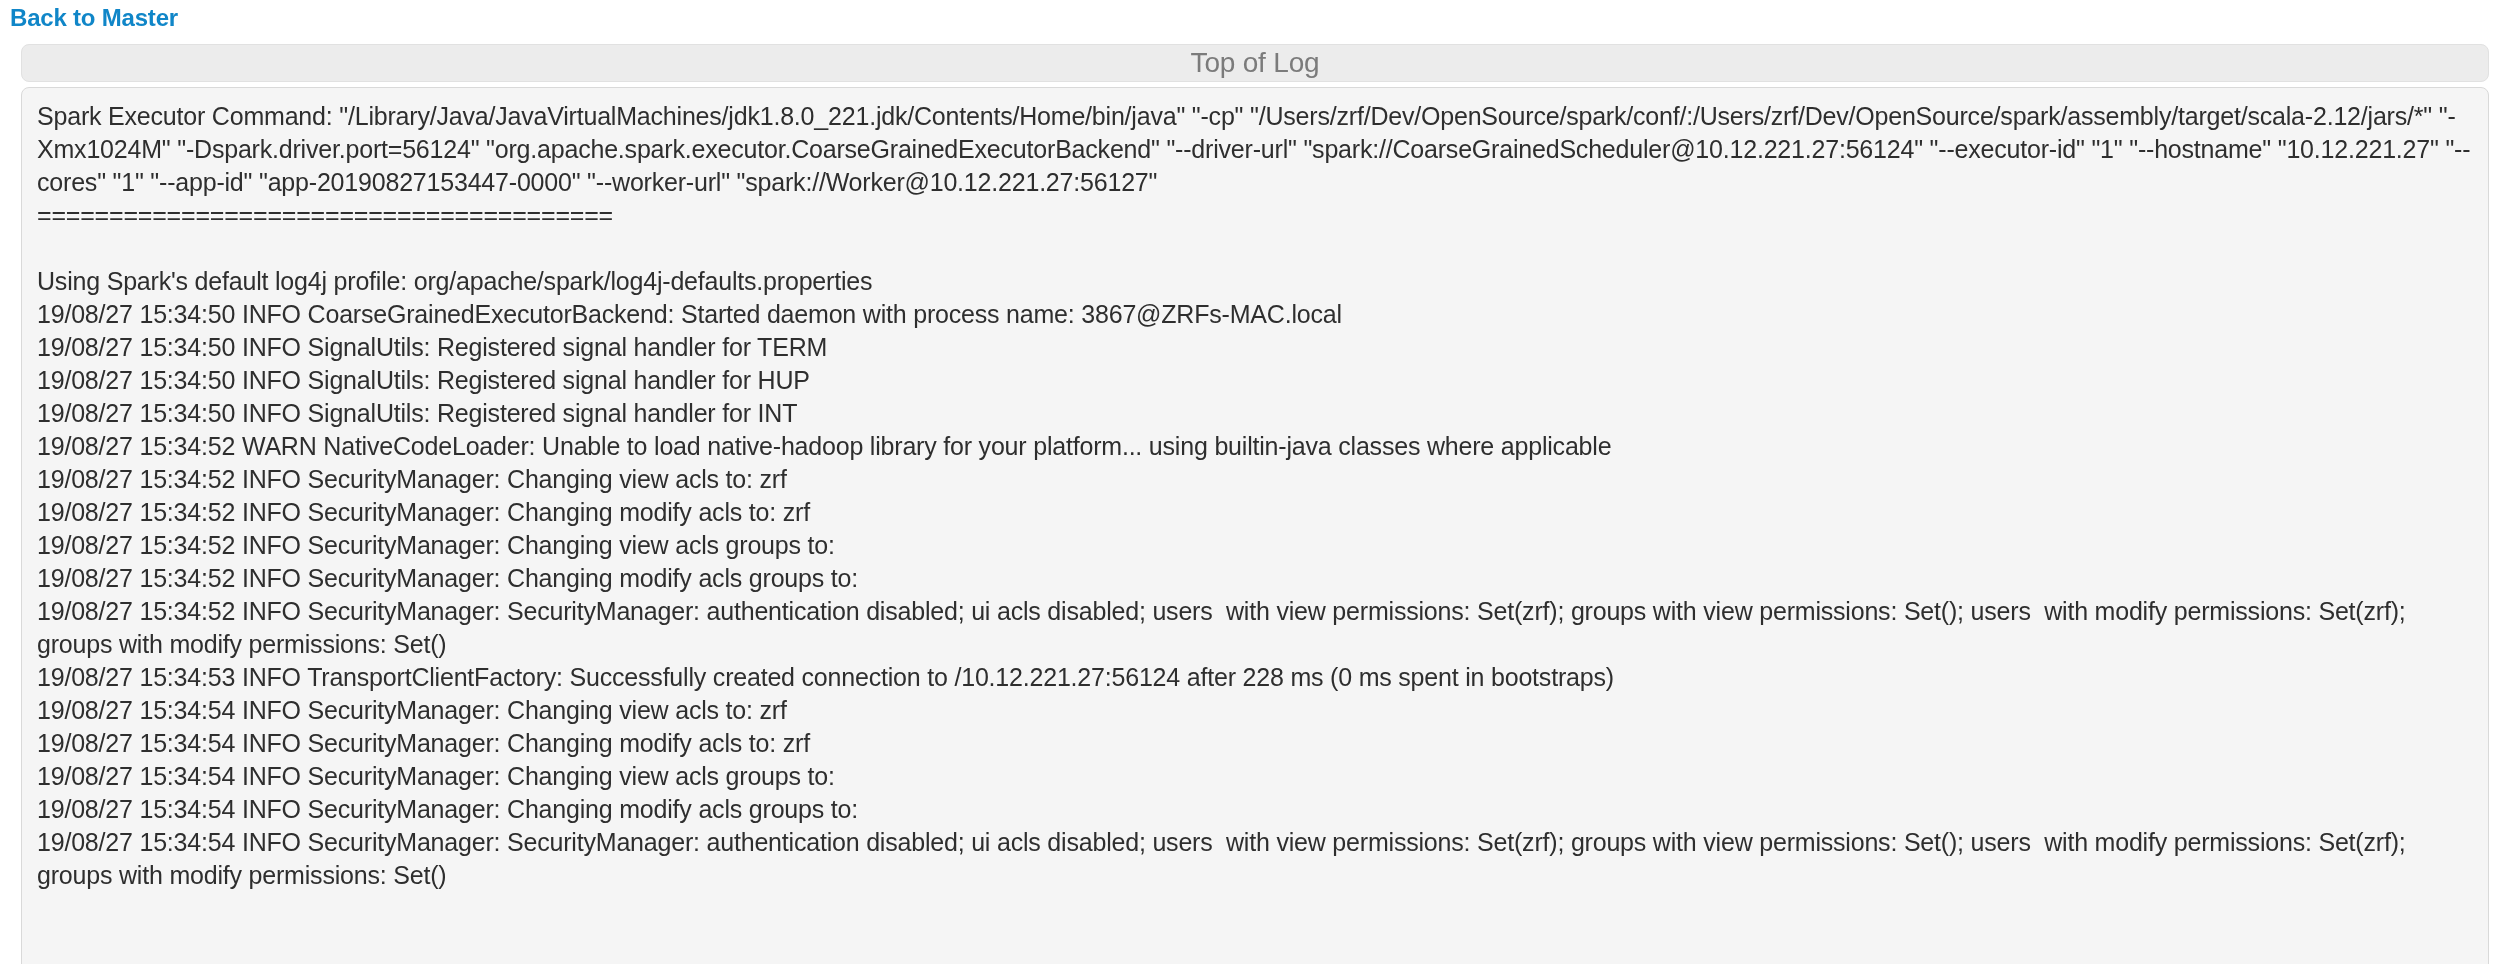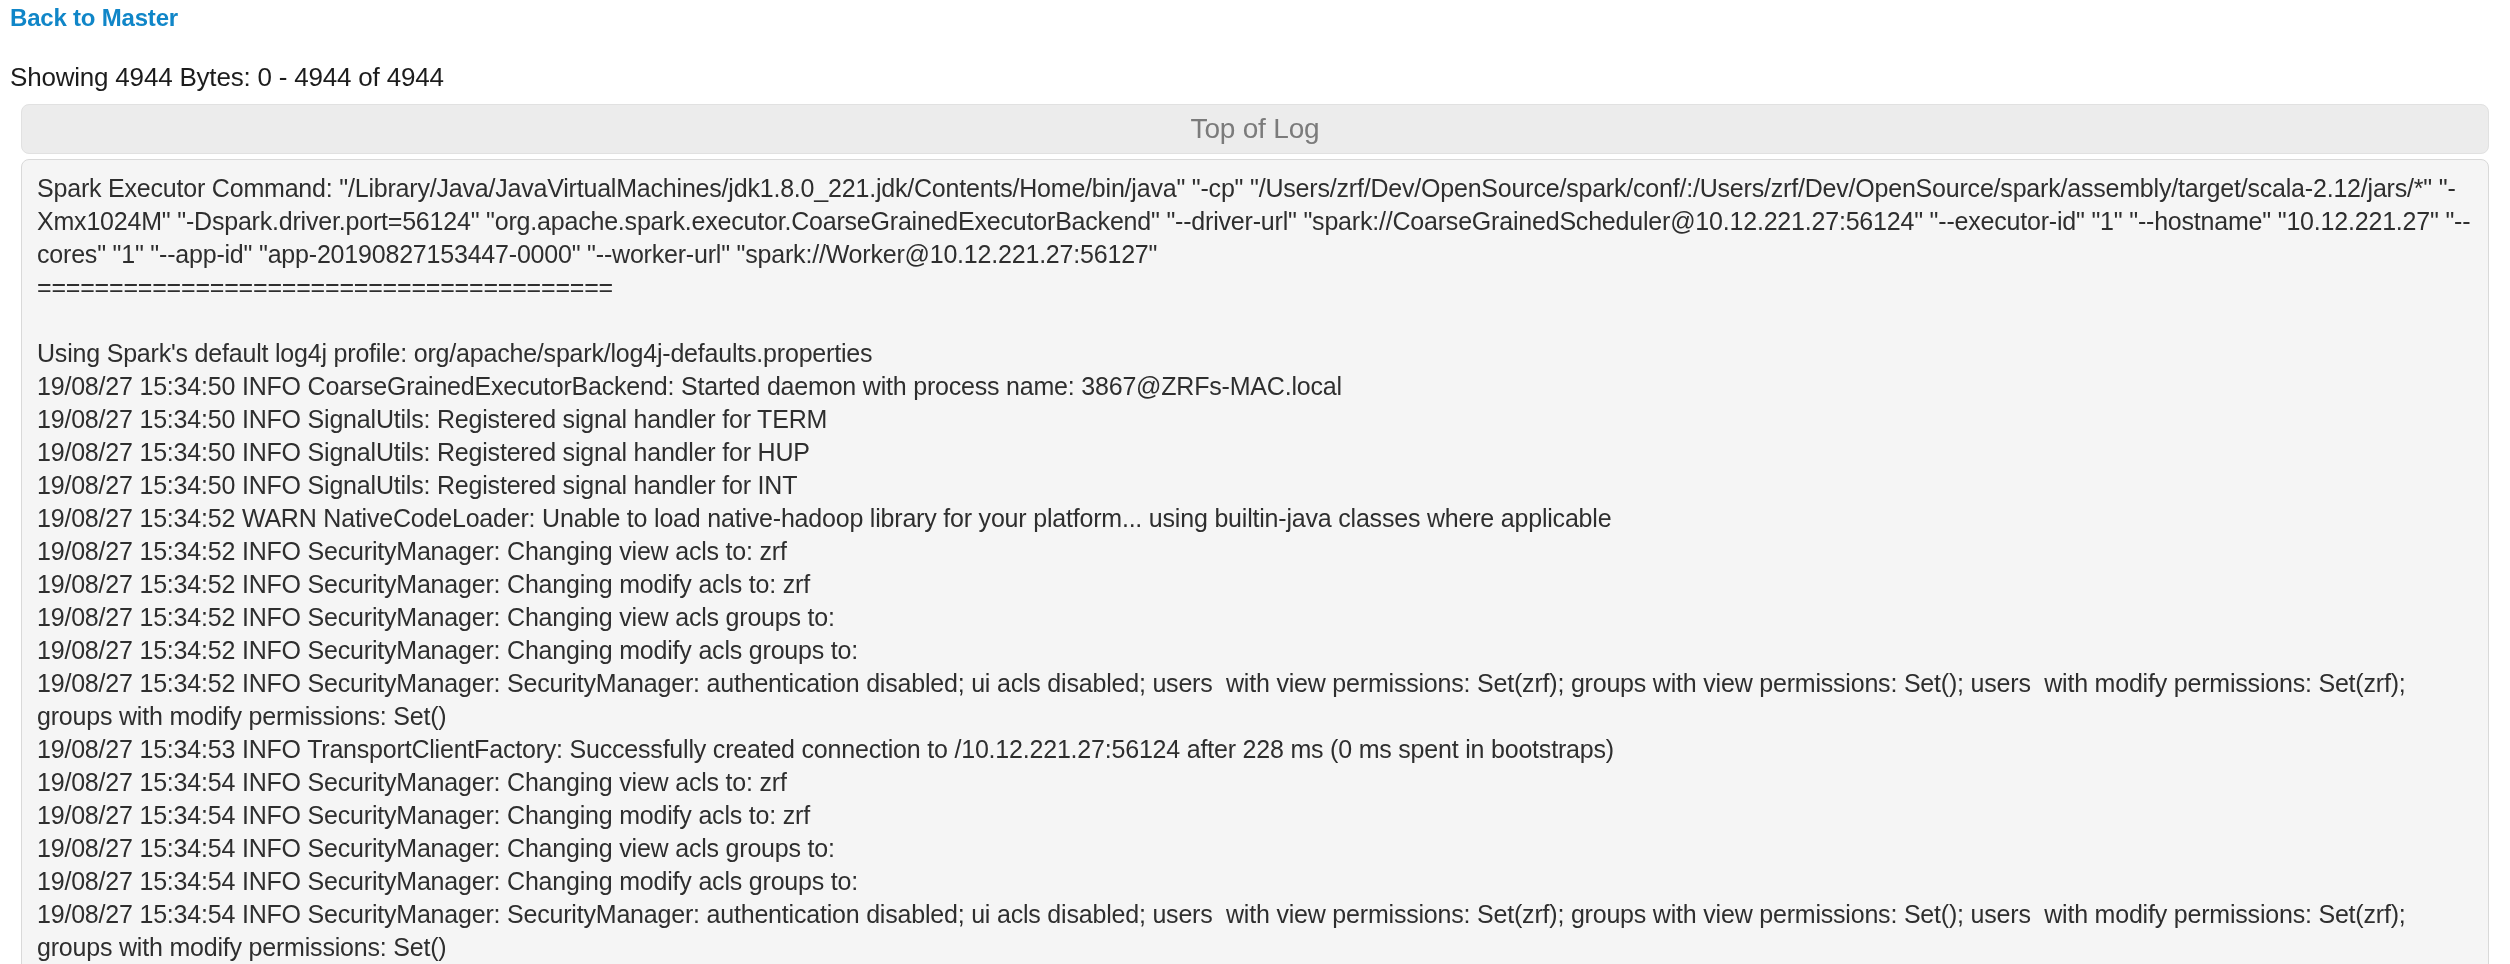--- a/index.html
+++ b/index.html
@@ -31,21 +31,21 @@
   .byte-range {
     margin: 30px 0 0 2px;
     font-size: 26px;
     line-height: 30px;
     font-weight: 400;
     color: #1c1c1c;
     letter-spacing: -0.2px;
   }
   .top-banner {
     margin: 12px 13px 0;
-    height: 50px;
+    height: 38px;
     background: var(--banner-bg, #ececec);
     border: 1px solid var(--banner-border, #e1e1e1);
     border-radius: 8px;
     display: flex;
     align-items: center;
     justify-content: center;
   }
   .top-banner span {
     font-size: 28px;
     color: var(--banner-text, #7b7b7b);
@@ -72,21 +72,20 @@
     overflow-wrap: break-word;
   }
 </style>
 </head>
 <body>
 
 <div class="page">
 
   <a href="#" class="back-link">Back to Master</a>
 
-  <div class="byte-range">Showing 4944 Bytes: 0 - 4944 of 4944</div>
 
   <div class="top-banner">
     <span>Top of Log</span>
   </div>
 
   <div class="log-box">
     <pre>Spark Executor Command: "/Library/Java/JavaVirtualMachines/jdk1.8.0_221.jdk/Contents/Home/bin/java" "-cp" "/Users/zrf/Dev/OpenSource/spark/conf/:/Users/zrf/Dev/OpenSource/spark/assembly/target/scala-2.12/jars/*" "-Xmx1024M" "-Dspark.driver.port=56124" "org.apache.spark.executor.CoarseGrainedExecutorBackend" "--driver-url" "spark://CoarseGrainedScheduler@10.12.221.27:56124" "--executor-id" "1" "--hostname" "10.12.221.27" "--cores" "1" "--app-id" "app-20190827153447-0000" "--worker-url" "spark://Worker@10.12.221.27:56127"
 ========================================
 
 Using Spark's default log4j profile: org/apache/spark/log4j-defaults.properties

